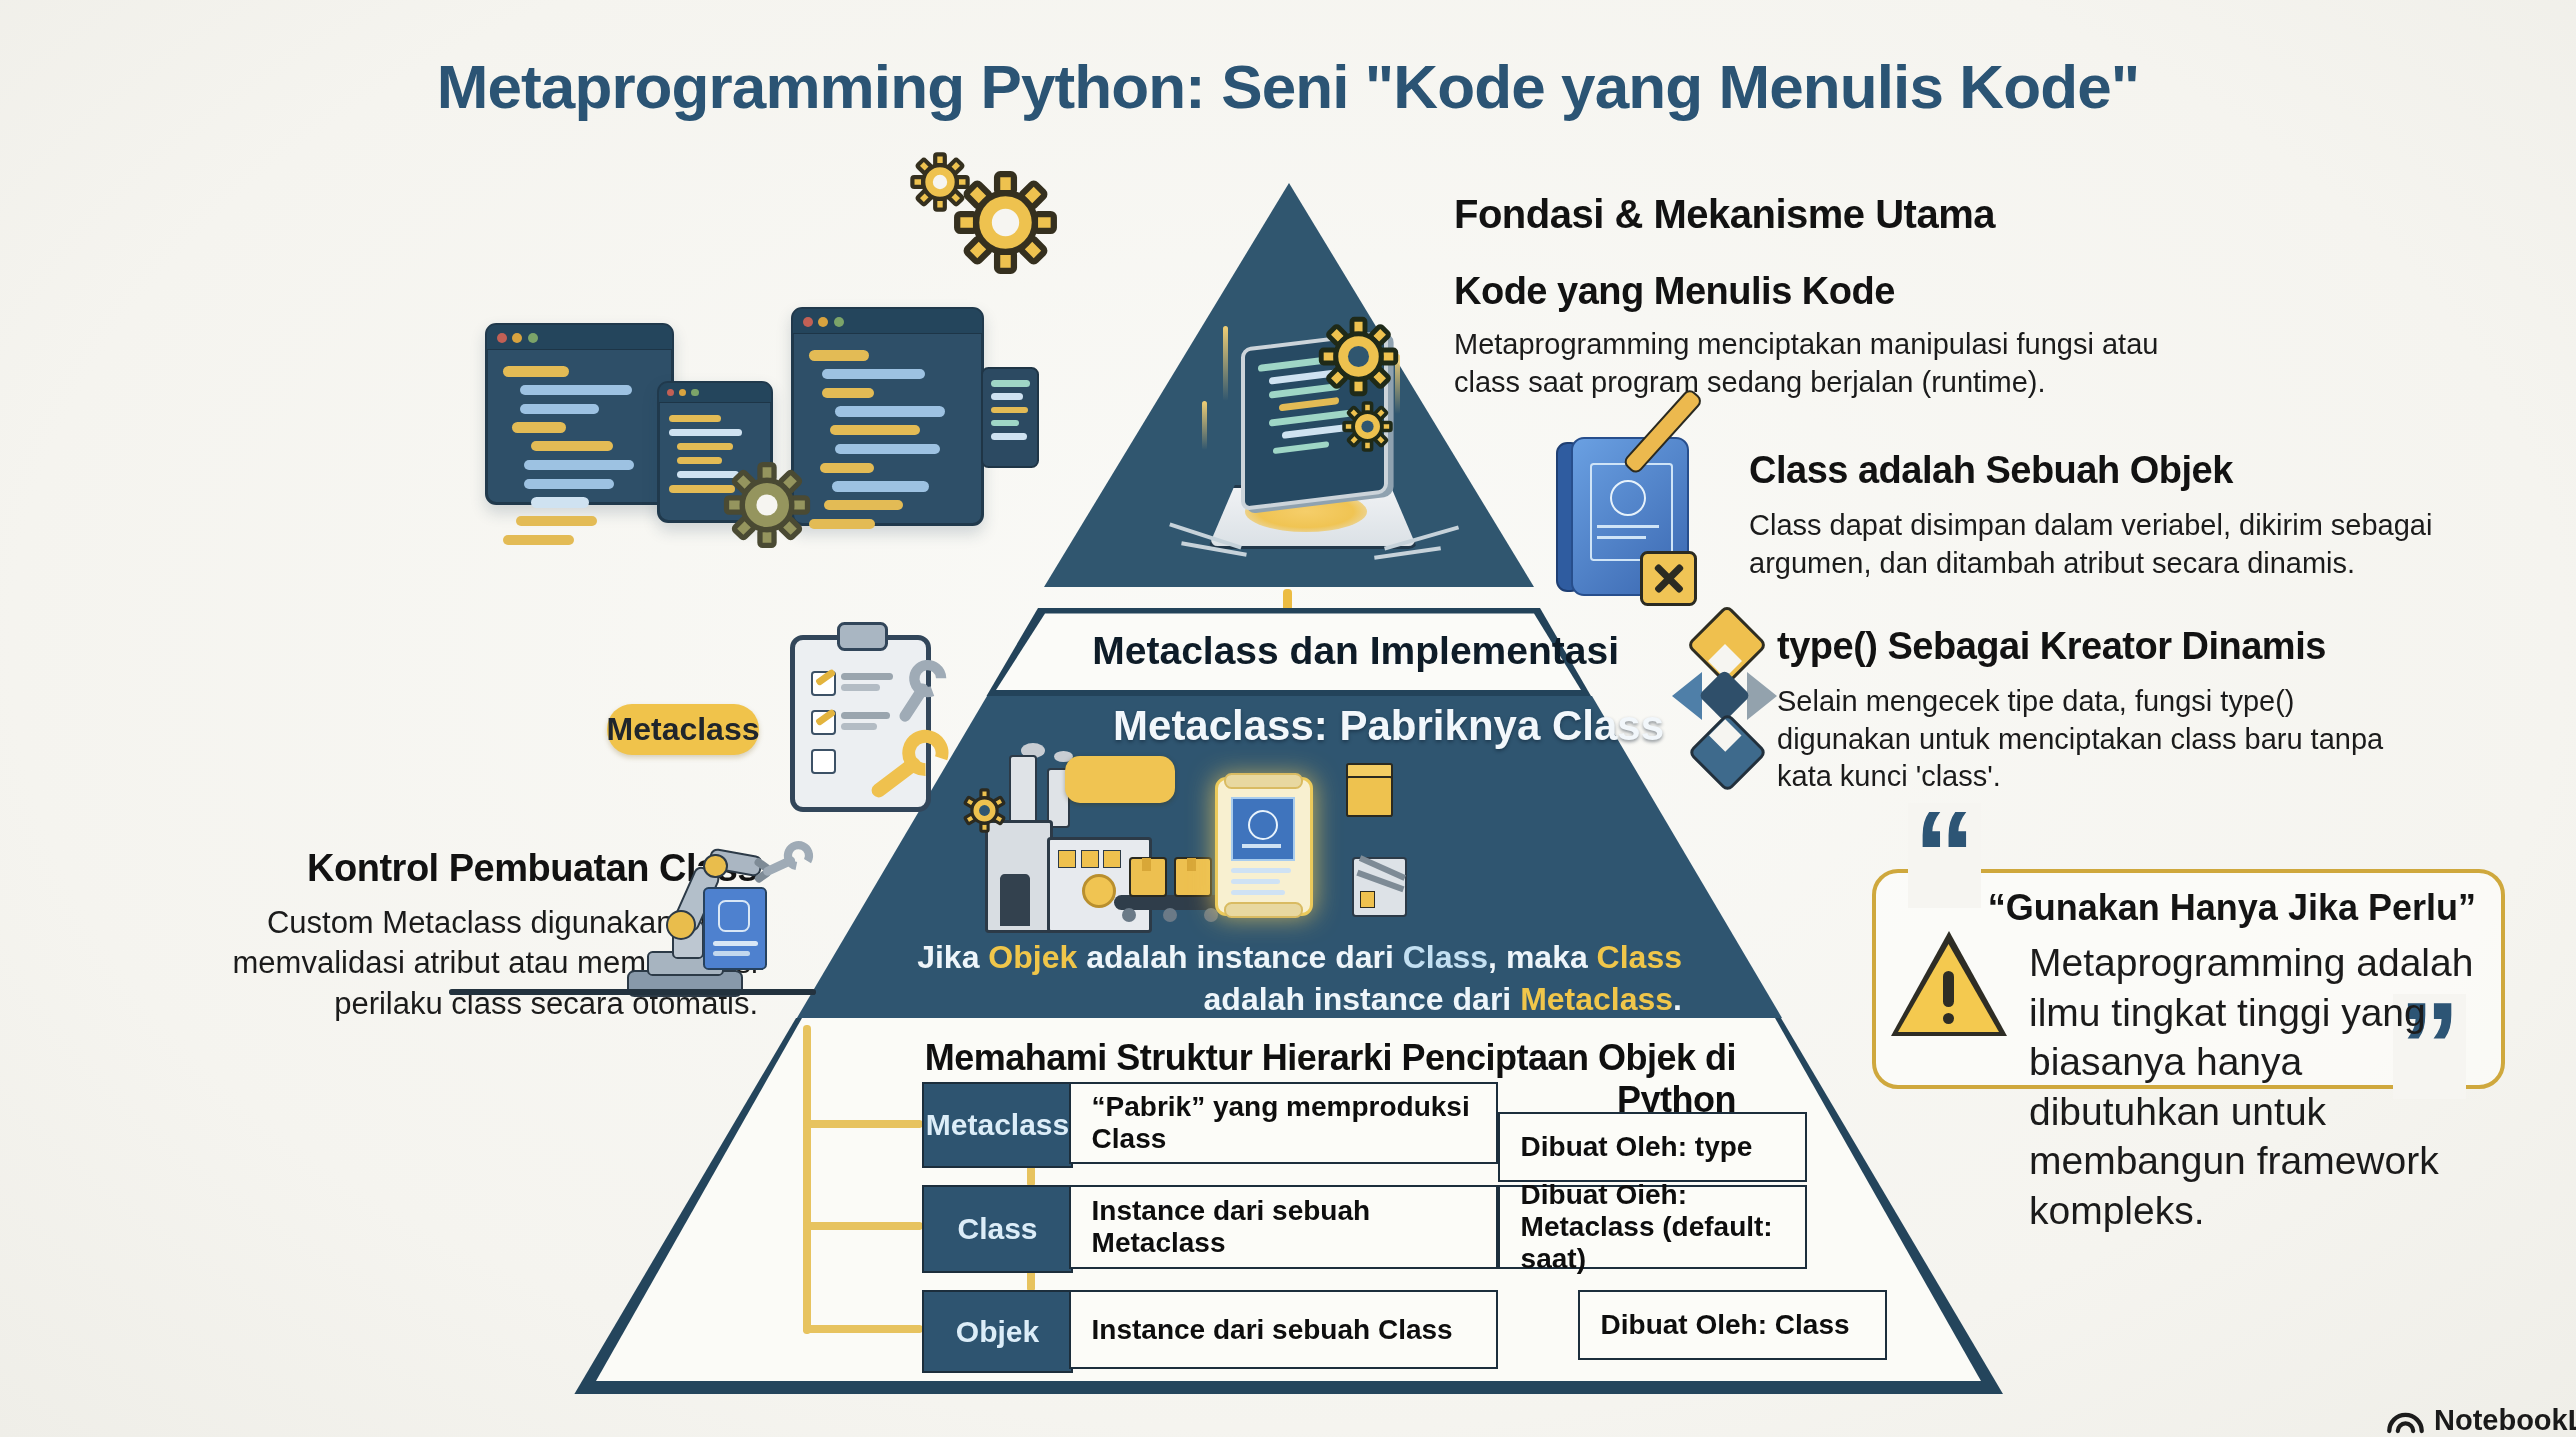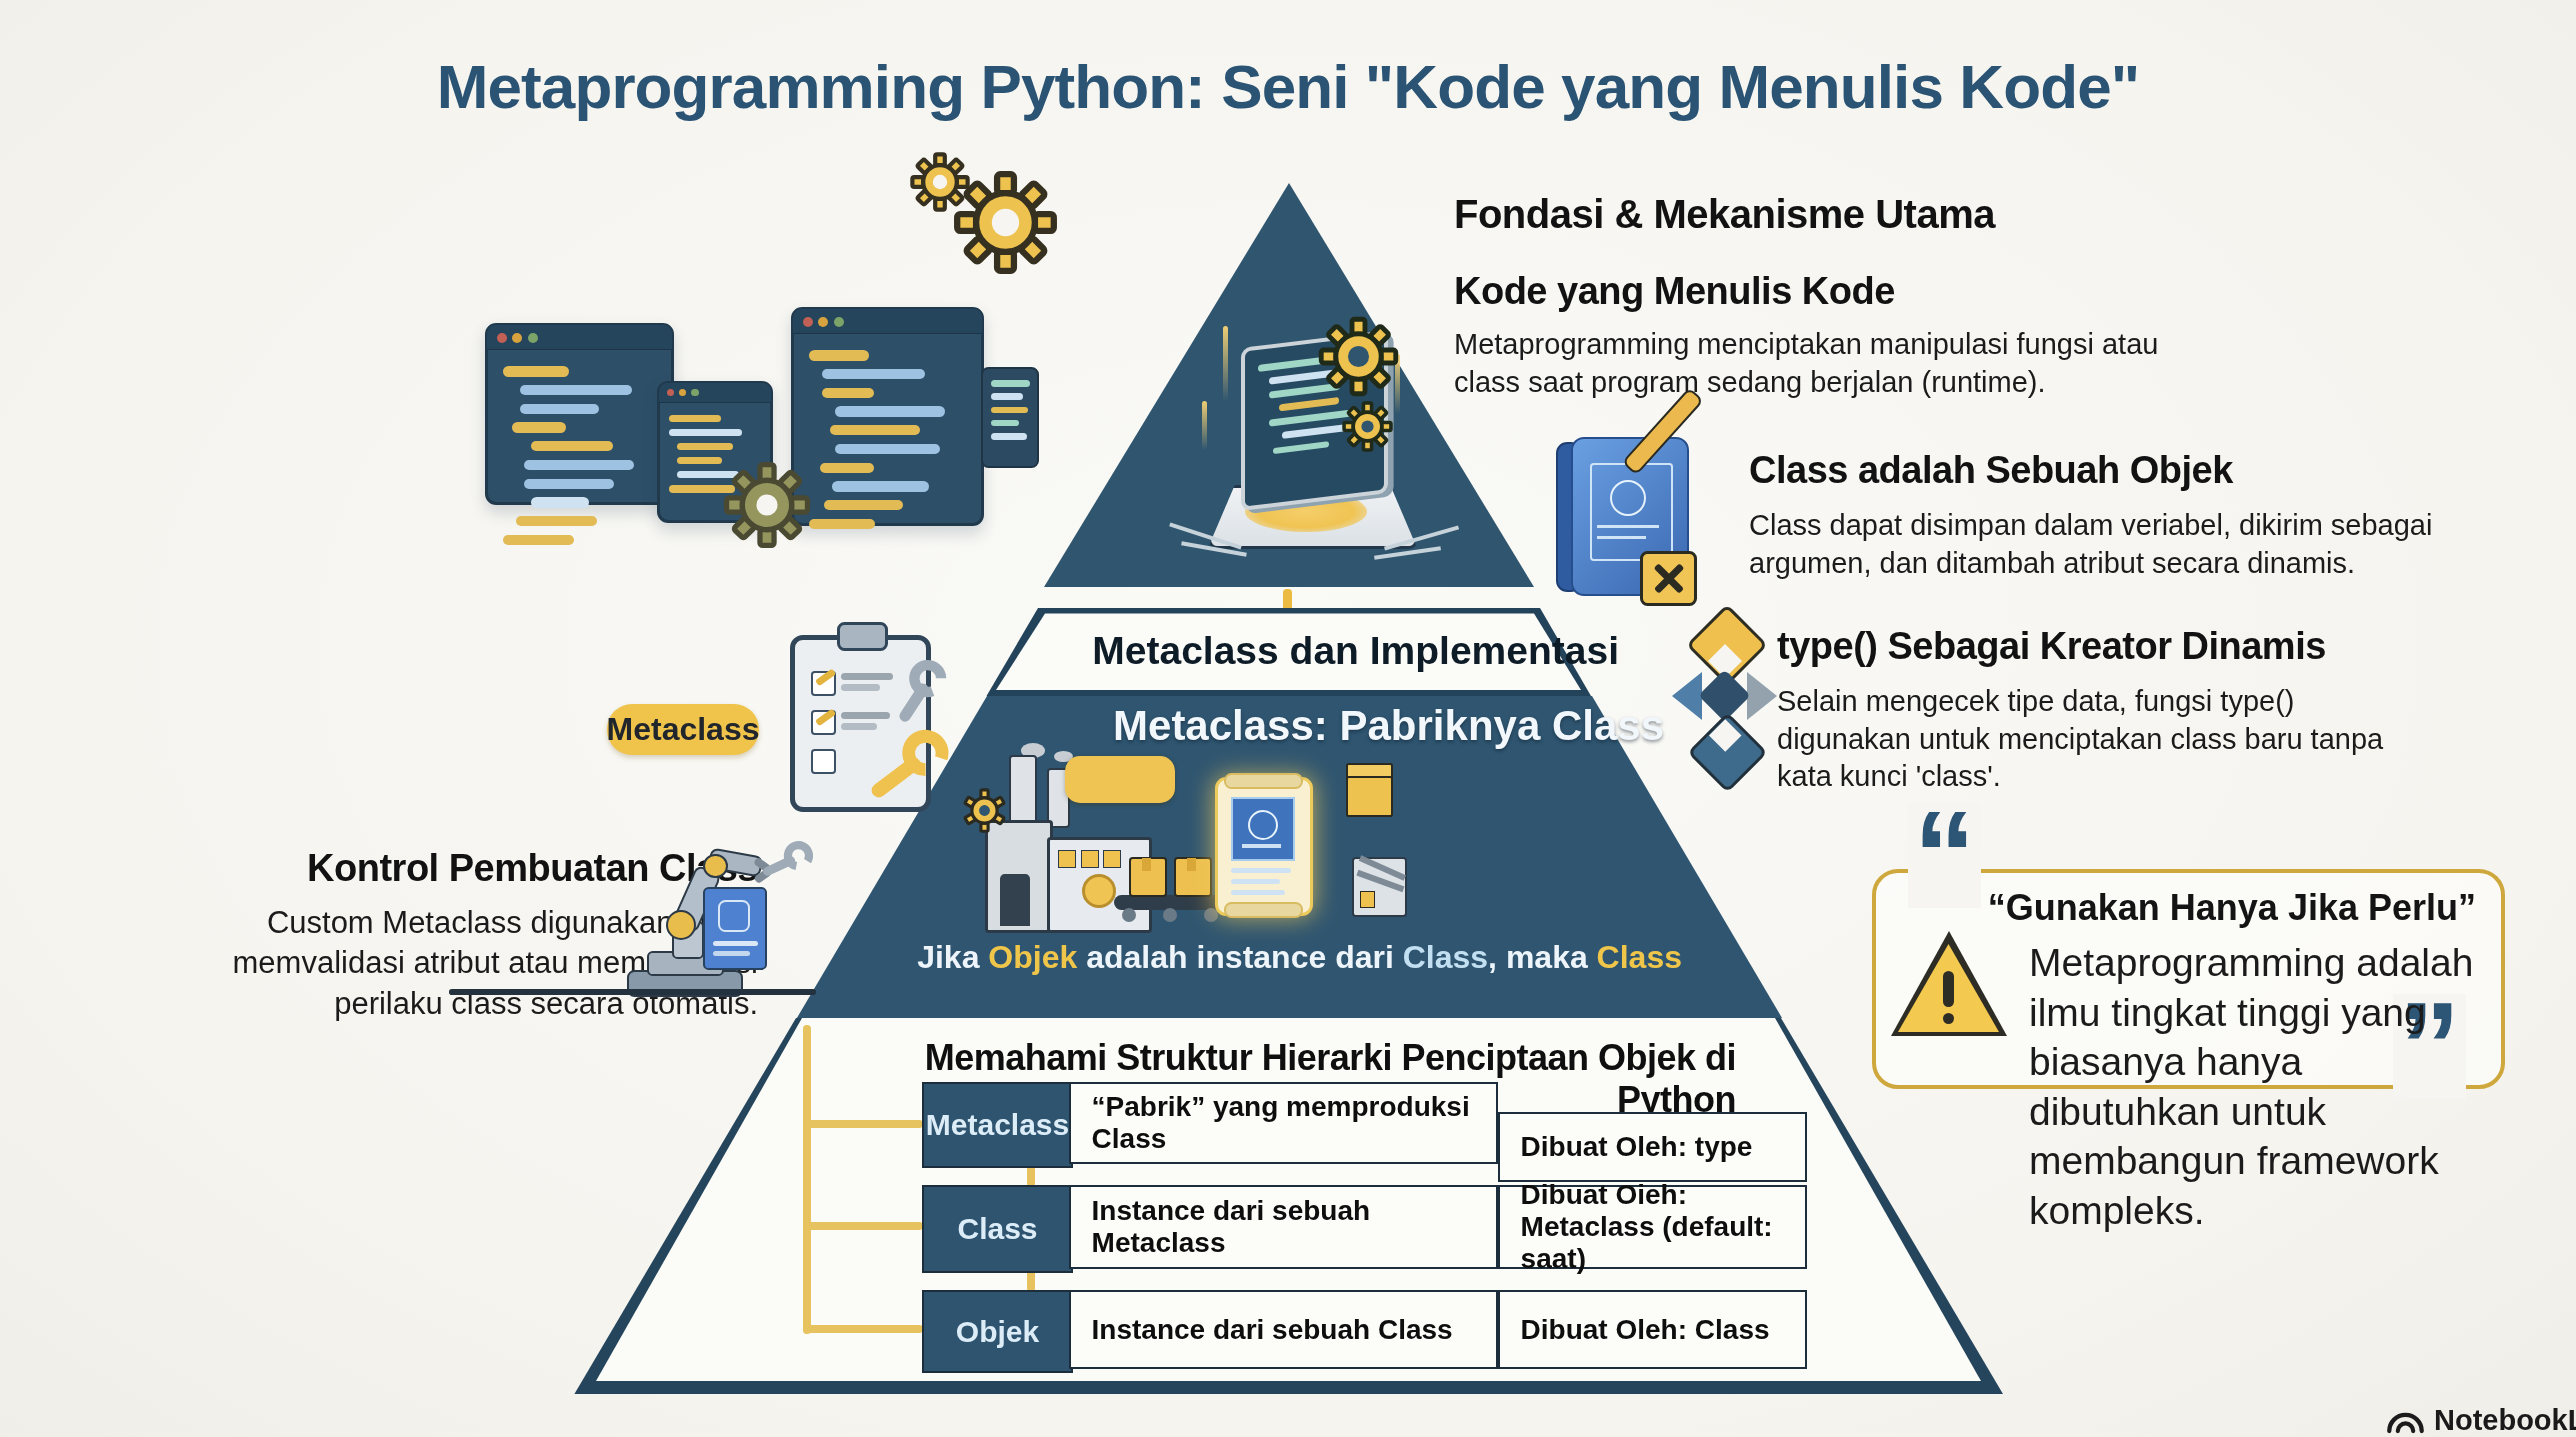--- a/index.html
+++ b/index.html
@@ -392,20 +392,23 @@
 <div class="abs" style="left:1352px;top:857px;width:51px;height:56px;background:#dde2e7;border:2.8px solid #2c3a47;border-radius:3.7px">
   <div class="abs" style="left:3.7px;top:5.6px;width:49px;height:5.6px;background:#7e8b96;transform:rotate(24deg)"></div>
   <div class="abs" style="left:1.9px;top:19px;width:49px;height:5.6px;background:#7e8b96;transform:rotate(20deg)"></div>
   <div class="abs" style="left:5.6px;top:32px;width:13px;height:15px;background:#efc14e;border:1.9px solid #2b2a20"></div>
 </div>
 
 <div class="abs stmt ctr" style="left:896px;top:936px;width:786px">
   <div>
     <span class="st-w">Jika </span><span class="st-g">Objek</span><span class="st-w"> adalah instance dari </span><span class="st-b">Class</span><span class="st-w">, maka </span><span class="st-g">Class</span>
   </div>
+  <div>
+    <span class="st-w">adalah instance dari </span><span class="st-g">Metaclass</span><span class="st-w">.</span>
+  </div>
 </div>
 
 <div class="abs tbl-h ctr" style="left:847px;top:1037px;width:889px">Memahami Struktur Hierarki Penciptaan Objek di Python</div>
 
 <div class="gold-line" style="left:803px;top:1025px;width:8.4px;height:309px"></div>
 <div class="gold-line" style="left:803px;top:1120px;width:120px;height:8.4px"></div>
 <div class="gold-line" style="left:803px;top:1222px;width:120px;height:8.4px"></div>
 <div class="gold-line" style="left:803px;top:1325px;width:120px;height:8.4px"></div>
 <div class="gold-line" style="left:1027px;top:1164px;width:8.4px;height:22.5px"></div>
 <div class="gold-line" style="left:1027px;top:1269px;width:8.4px;height:22.5px"></div>
@@ -429,21 +432,21 @@
 <div class="cell" style="left:1498px;top:1185px;width:309px;height:84px">
   <span class="cell-t" style="line-height:1.15">Dibuat Oieh: Metaclass (default: saat)</span>
 </div>
 
 <div class="lbl" style="left:922px;top:1290px;width:147px;height:79px">
   <span class="lbl-t">Objek</span>
 </div>
 <div class="cell" style="left:1069px;top:1290px;width:429px;height:79px">
   <span class="cell-t">Instance dari sebuah Class</span>
 </div>
-<div class="cell" style="left:1498px;top:1290px;width:309px;height:79px">
+<div class="cell" style="left:1578px;top:1290px;width:309px;height:70px">
   <span class="cell-t">Dibuat Oleh: Class</span>
 </div>
 
 <svg class="abs" style="left:2385px;top:1402px;width:41px;height:36px" viewBox="0 0 48 40">
   <g fill="none" stroke="#1c1c1c" stroke-width="5" stroke-linecap="round">
     <path d="M5 33a19 19 0 0 1 38 0"></path>
     <path d="M15 33a9 9 0 0 1 18 0"></path>
   </g>
 </svg>
 <div class="abs brand-t" style="left:2434px;top:1404px">NotebookLM</div>

